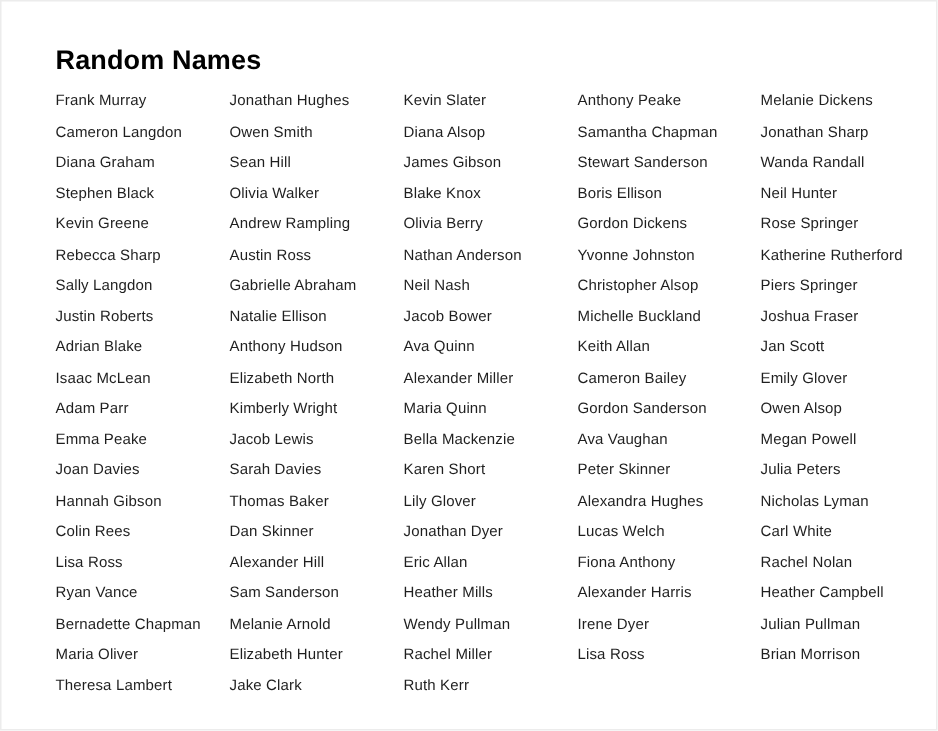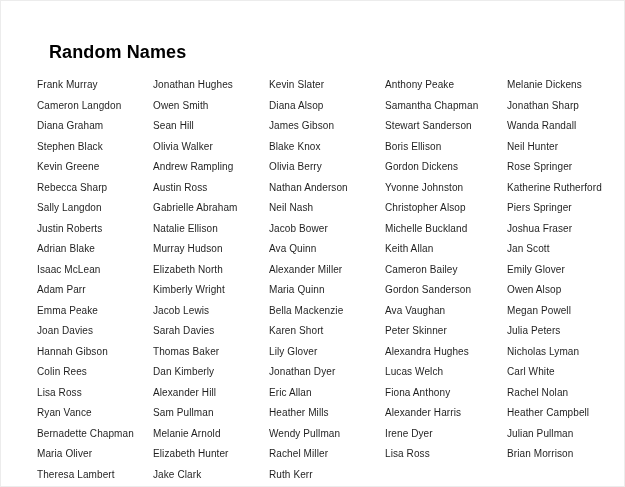--- a/index.html
+++ b/index.html
@@ -10,21 +10,21 @@
     body {
       width: 625px;
       height: 487px;
       box-sizing: border-box;
       border: 1px solid #ececec;
       padding: 28px 0 0 36px;
       overflow: hidden;
       font-family: "Liberation Sans", "DejaVu Sans", sans-serif;
     }
     .title {
-      margin: 12px;
+      margin: 0;
       font-size: 18px;
       line-height: 22px;
       font-weight: 700;
       color: #000000;
       letter-spacing: 0.1px;
     }
     .names-grid {
       display: grid;
       grid-template-columns: 116px 116px 116px 122px auto;
       grid-auto-rows: 20.5px;
@@ -79,21 +79,21 @@
       <span class="name">Gabrielle Abraham</span>
       <span class="name">Neil Nash</span>
       <span class="name">Christopher Alsop</span>
       <span class="name">Piers Springer</span>
       <span class="name">Justin Roberts</span>
       <span class="name">Natalie Ellison</span>
       <span class="name">Jacob Bower</span>
       <span class="name">Michelle Buckland</span>
       <span class="name">Joshua Fraser</span>
       <span class="name">Adrian Blake</span>
-      <span class="name">Murray Hudson</span>
+      <span class="name">Anthony Hudson</span>
       <span class="name">Ava Quinn</span>
       <span class="name">Keith Allan</span>
       <span class="name">Jan Scott</span>
       <span class="name">Isaac McLean</span>
       <span class="name">Elizabeth North</span>
       <span class="name">Alexander Miller</span>
       <span class="name">Cameron Bailey</span>
       <span class="name">Emily Glover</span>
       <span class="name">Adam Parr</span>
       <span class="name">Kimberly Wright</span>
@@ -109,31 +109,31 @@
       <span class="name">Sarah Davies</span>
       <span class="name">Karen Short</span>
       <span class="name">Peter Skinner</span>
       <span class="name">Julia Peters</span>
       <span class="name">Hannah Gibson</span>
       <span class="name">Thomas Baker</span>
       <span class="name">Lily Glover</span>
       <span class="name">Alexandra Hughes</span>
       <span class="name">Nicholas Lyman</span>
       <span class="name">Colin Rees</span>
-      <span class="name">Dan Kimberly</span>
+      <span class="name">Dan Skinner</span>
       <span class="name">Jonathan Dyer</span>
       <span class="name">Lucas Welch</span>
       <span class="name">Carl White</span>
       <span class="name">Lisa Ross</span>
       <span class="name">Alexander Hill</span>
       <span class="name">Eric Allan</span>
       <span class="name">Fiona Anthony</span>
       <span class="name">Rachel Nolan</span>
       <span class="name">Ryan Vance</span>
-      <span class="name">Sam Pullman</span>
+      <span class="name">Sam Sanderson</span>
       <span class="name">Heather Mills</span>
       <span class="name">Alexander Harris</span>
       <span class="name">Heather Campbell</span>
       <span class="name">Bernadette Chapman</span>
       <span class="name">Melanie Arnold</span>
       <span class="name">Wendy Pullman</span>
       <span class="name">Irene Dyer</span>
       <span class="name">Julian Pullman</span>
       <span class="name">Maria Oliver</span>
       <span class="name">Elizabeth Hunter</span>

